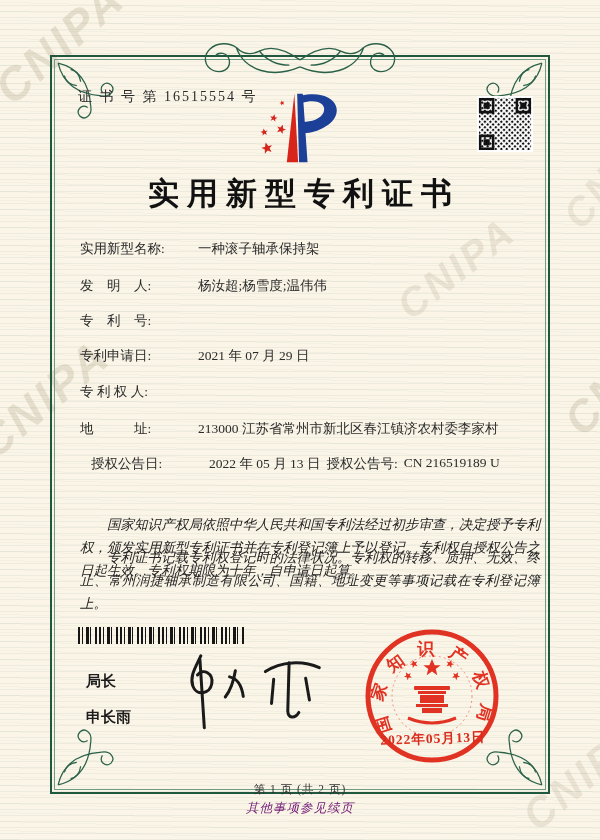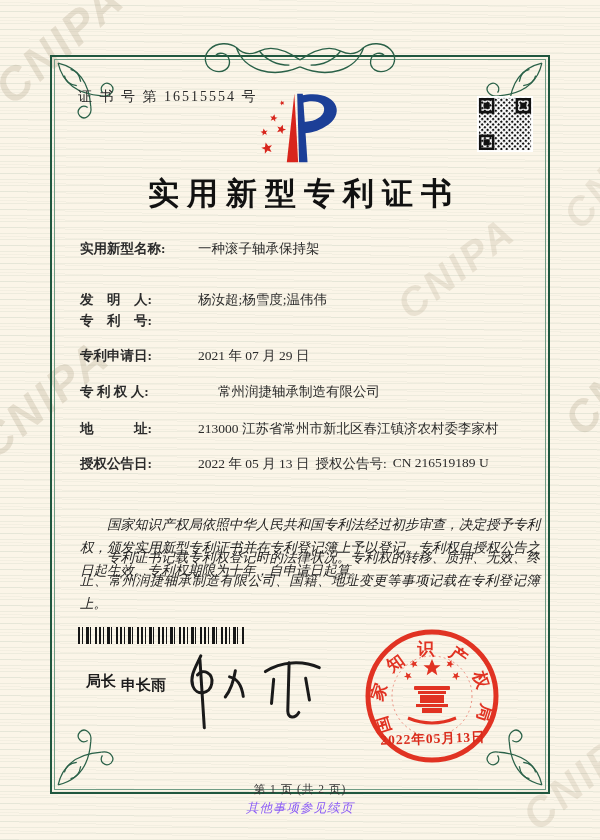--- a/index.html
+++ b/index.html
@@ -38,55 +38,55 @@
   
   .cert-no{position:absolute;left:78px;top:88px;font-size:14px;letter-spacing:2px;z-index:4;}
   .logo{position:absolute;left:252px;top:88px;z-index:4;}
   .qr{position:absolute;left:477px;top:96px;z-index:4;}
   .title{
     position:absolute;left:0;right:0;top:173px;text-align:center;
     font-size:31px;font-weight:bold;letter-spacing:8px;margin-right:-8px;
     color:#111;z-index:4;
   }
   .row{position:absolute;left:80px;right:58px;display:flex;font-size:13.5px;z-index:4;}
-  .row .lab{flex:0 0 112px;white-space:nowrap;font-weight:bold;}
+  .row .lab{flex:0 0 112px;white-space:nowrap;}
   .row .val{margin-left:6px;white-space:nowrap;text-align:center;}
   .grant-no{margin-left:62px;white-space:nowrap;}
   .body-p{
     position:absolute;left:80px;right:60px;z-index:4;
     font-size:13.5px;line-height:23px;text-align:justify;text-indent:2em;
     font-style:italic;color:#222;
   }
   .barcode{
     position:absolute;left:78px;top:627px;width:168px;height:17px;z-index:4;
     background:repeating-linear-gradient(90deg,
       #161616 0 2px, transparent 2px 4px,
       #161616 4px 5px, transparent 5px 8px,
       #161616 8px 11px, transparent 11px 12px,
       #161616 12px 13px, transparent 13px 17px,
       #161616 17px 19px, transparent 19px 21px);
   }
   .officer{position:absolute;left:86px;z-index:4;font-size:15px;font-weight:600;
     font-family:Liberation Serif, serif;color:#1d1d1d;}
   .officer-title{top:672px;}
-  .officer-name{top:676px;margin-left:35px;}
+  .officer-name{top:708px;}
   .sig{position:absolute;left:168px;top:646px;z-index:5;transform:rotate(-2deg);}
   .seal{position:absolute;left:362px;top:626px;z-index:6;opacity:0.94;}
   .seal-date{
     position:absolute;left:358px;top:730px;width:150px;text-align:center;z-index:7;
     color:#d92a1a;font-size:13.5px;letter-spacing:1px;transform:rotate(-2deg);
     font-weight:600;
   }
   .page-indicator{
     position:absolute;left:0;right:0;top:758px;text-align:center;
     font-size:11.5px;letter-spacing:1px;z-index:4;color:#333;margin-top:24px;
   }
   .continuation{
     position:absolute;left:0;right:0;top:800px;text-align:center;
-    font-size:12.5px;font-style:italic;color:#8b5cf6;z-index:4;letter-spacing:1px;
+    font-size:12.5px;font-style:italic;color:#701a75;z-index:4;letter-spacing:1px;
   }
 </style>
 </head>
 <body>
 
 <div class="page">
 
   <div class="texture"></div>
 
   <span class="wm" style="left:-18px;top:16px;font-size:46px;transform:rotate(-42deg);">CNIPA</span>
@@ -185,40 +185,39 @@
       <rect x="3.4" y="22.4" width="3.2" height="3.2"></rect>
     </g>
   </svg>
 
   <div class="title">实用新型专利证书</div>
 
   <div class="row" style="top:240px;">
     <span class="lab">实用新型名称:</span>
     <span class="val">一种滚子轴承保持架</span>
   </div>
-  <div class="row" style="top:291px;">
+  <div class="row" style="top:277px;">
     <span class="lab">发　明　人:</span>
     <span class="val">杨汝超;杨雪度;温伟伟</span>
   </div>
   <div class="row" style="top:312px;">
     <span class="lab">专　利　号:</span>
   </div>
   <div class="row" style="top:347px;">
     <span class="lab">专利申请日:</span>
     <span class="val">2021 年 07 月 29 日</span>
   </div>
   <div class="row" style="top:383px;gap:20px;">
     <span class="lab">专 利 权 人:</span>
-    <span class="val">常州润捷轴承制造有限公司</span>
   </div>
   <div class="row" style="top:420px;">
     <span class="lab">地　　　址:</span>
     <span class="val">213000 江苏省常州市新北区春江镇济农村委李家村</span>
   </div>
-  <div class="row" style="top:455px;">
+  <div class="row" style="top:455px;margin-left:11px;">
     <span class="lab">授权公告日:</span>
     <span class="val">2022 年 05 月 13 日</span>
     <span class="val grant-no">授权公告号:</span>
     <span class="val">CN 216519189 U</span>
   </div>
 
   <p class="body-p" style="top:478px;margin-top:35px;">国家知识产权局依照中华人民共和国专利法经过初步审查，决定授予专利权，颁发实用新型专利证书并在专利登记簿上予以登记。专利权自授权公告之日起生效。专利权期限为十年，自申请日起算。</p>
   <p class="body-p" style="top:532px;">专利证书记载专利权登记时的法律状况。专利权的转移、质押、无效、终止、常州润捷轴承制造有限公司、国籍、地址变更等事项记载在专利登记簿上。</p>
 
   <div class="barcode"></div>

